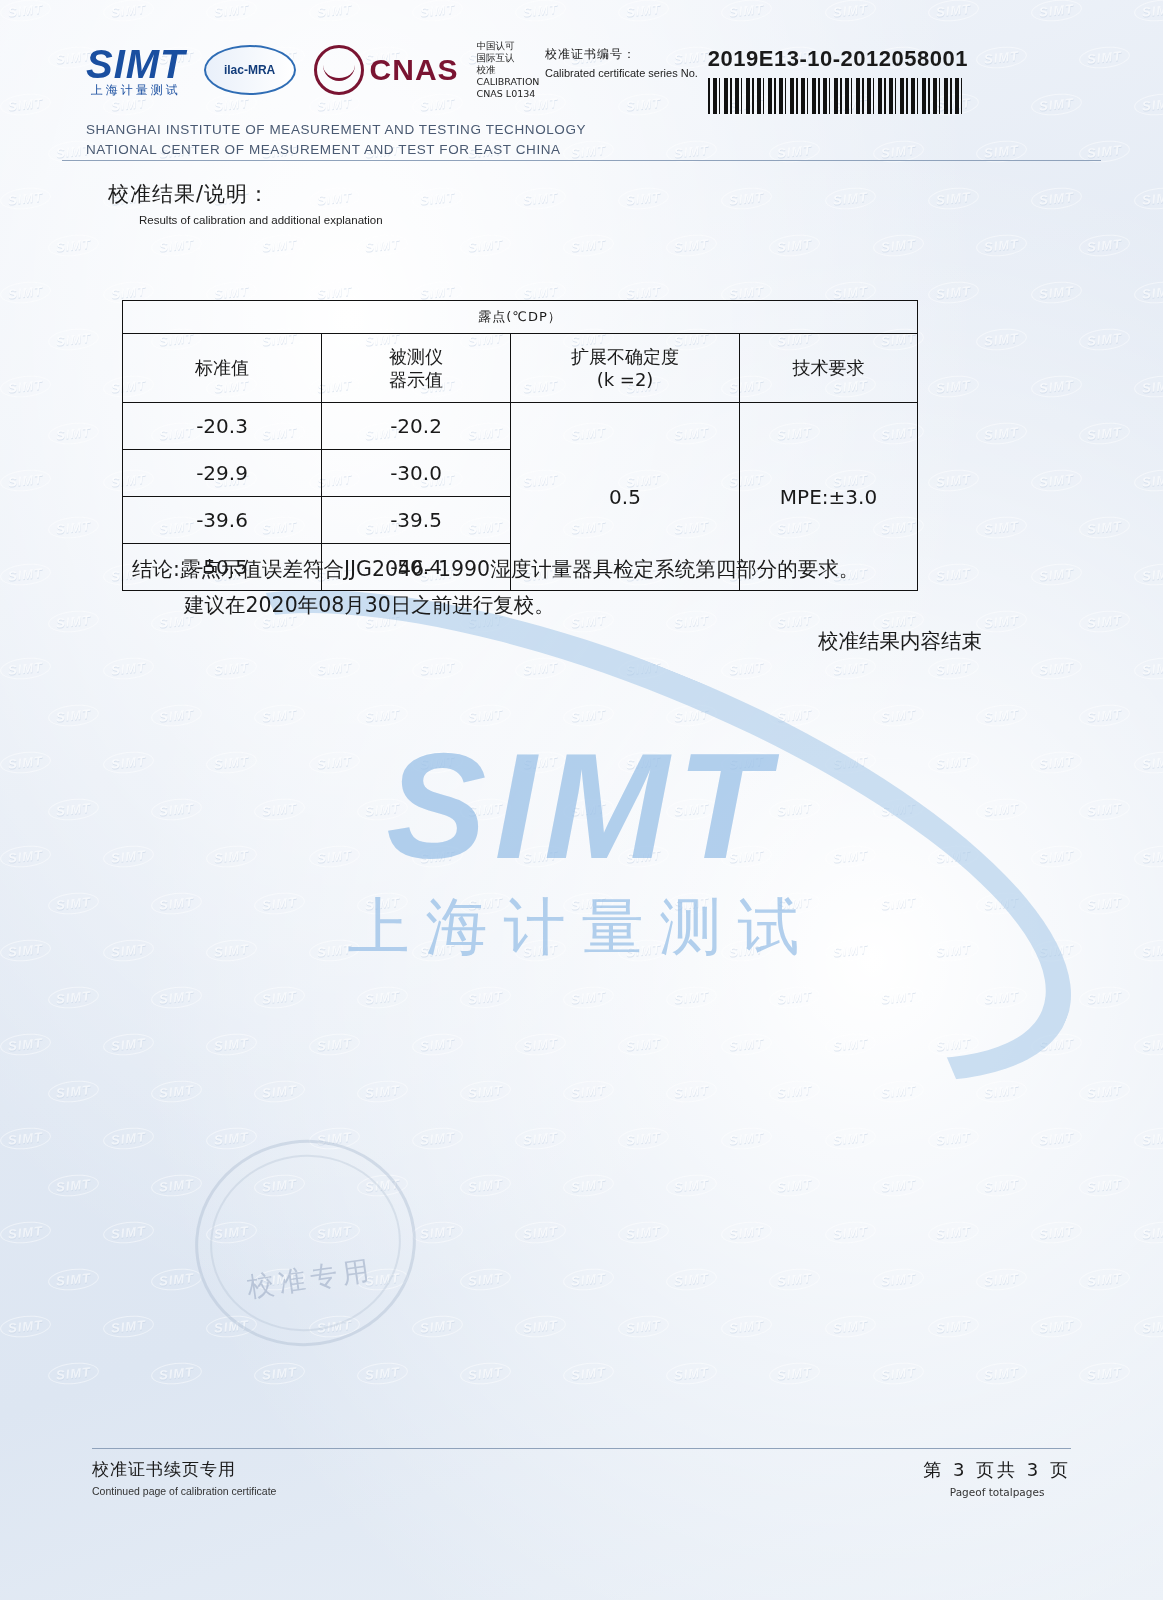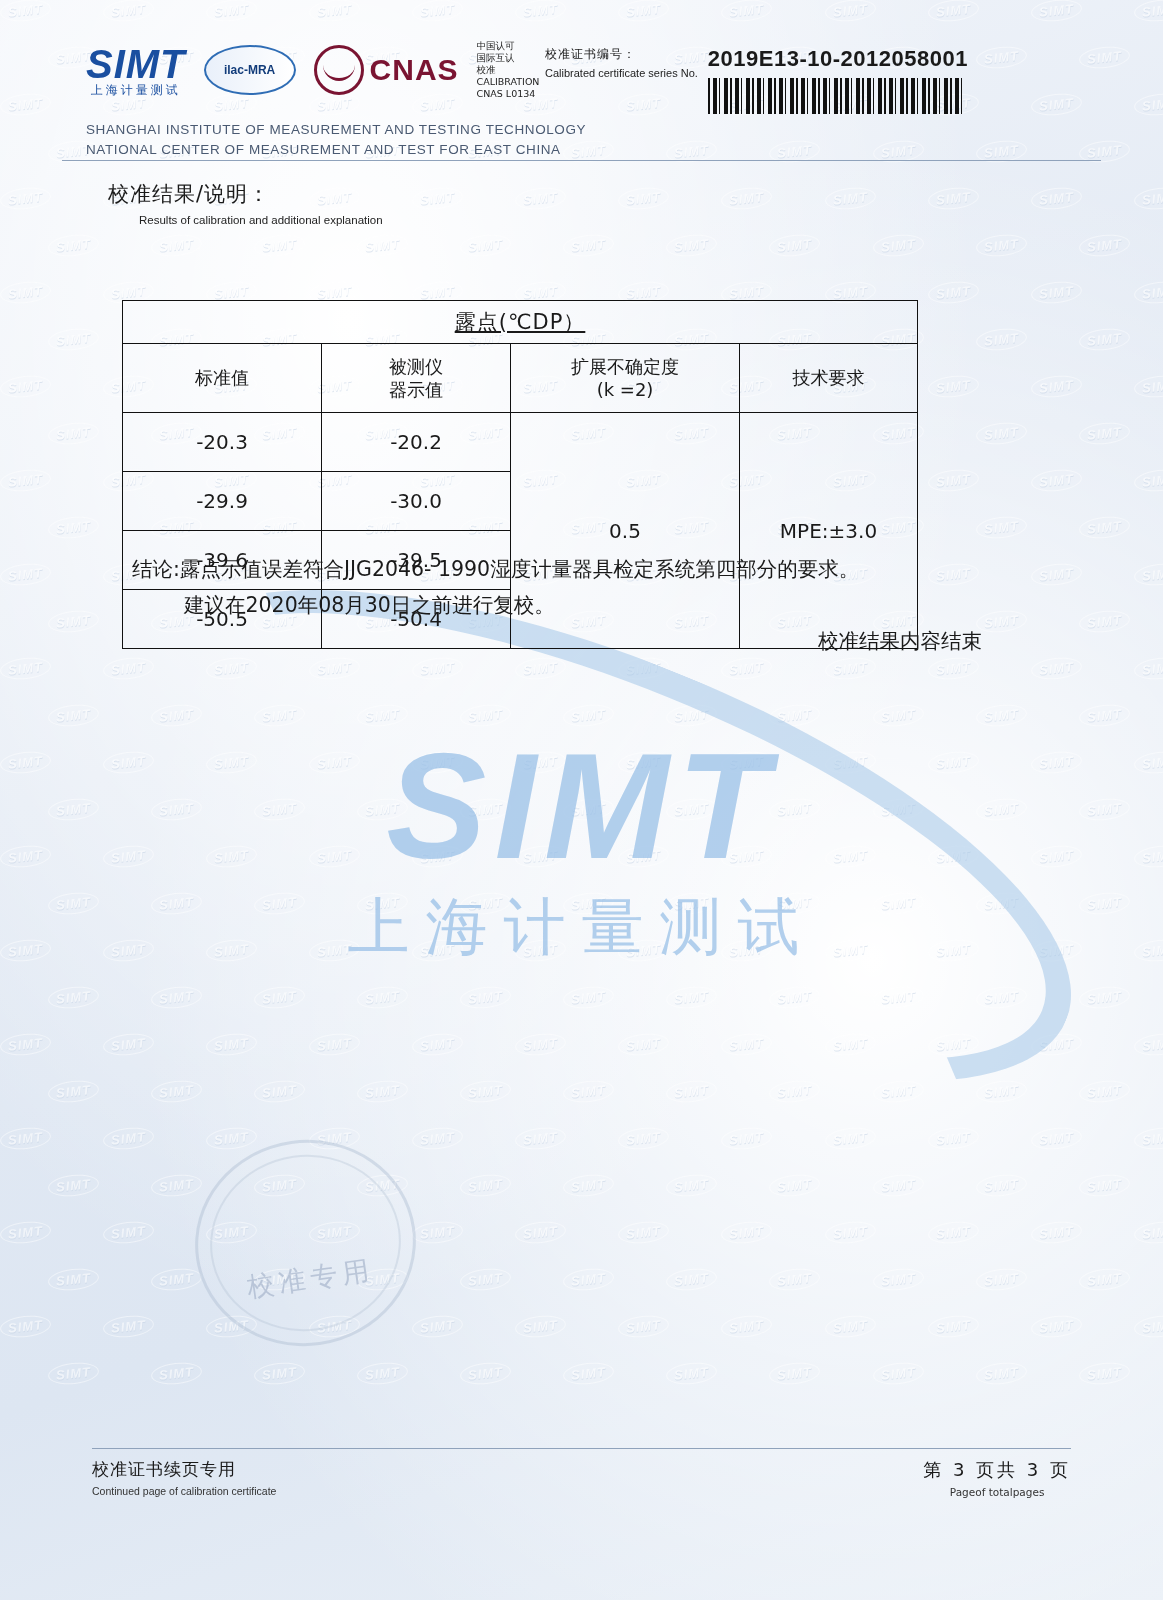--- a/index.html
+++ b/index.html
@@ -276,34 +276,33 @@
     width: 100%;
     background: transparent;
   }
   table.cal th, table.cal td {
     border: 1.5px solid #111;
     text-align: center;
     font-family: "DejaVu Sans", sans-serif;
     font-weight: normal;
   }
   table.cal .title-cell {
-    font-size: 21px;
+    font-size: 13px;
     padding: 7px 17px;
     letter-spacing: 1px;
-    text-decoration: underline;
   }
   table.cal .hdr {
     font-size: 18px;
     padding: 6px 4px;
     line-height: 1.28;
     height: 56px;
   }
   table.cal .val {
     font-size: 20px;
-    padding: 11px 0;
+    padding: 5px 0;
     height: 36px;
   }
   table.cal .merged {
     font-size: 20px;
   }
 
   
   .conclusion {
     position: absolute;
     left: 122px;

